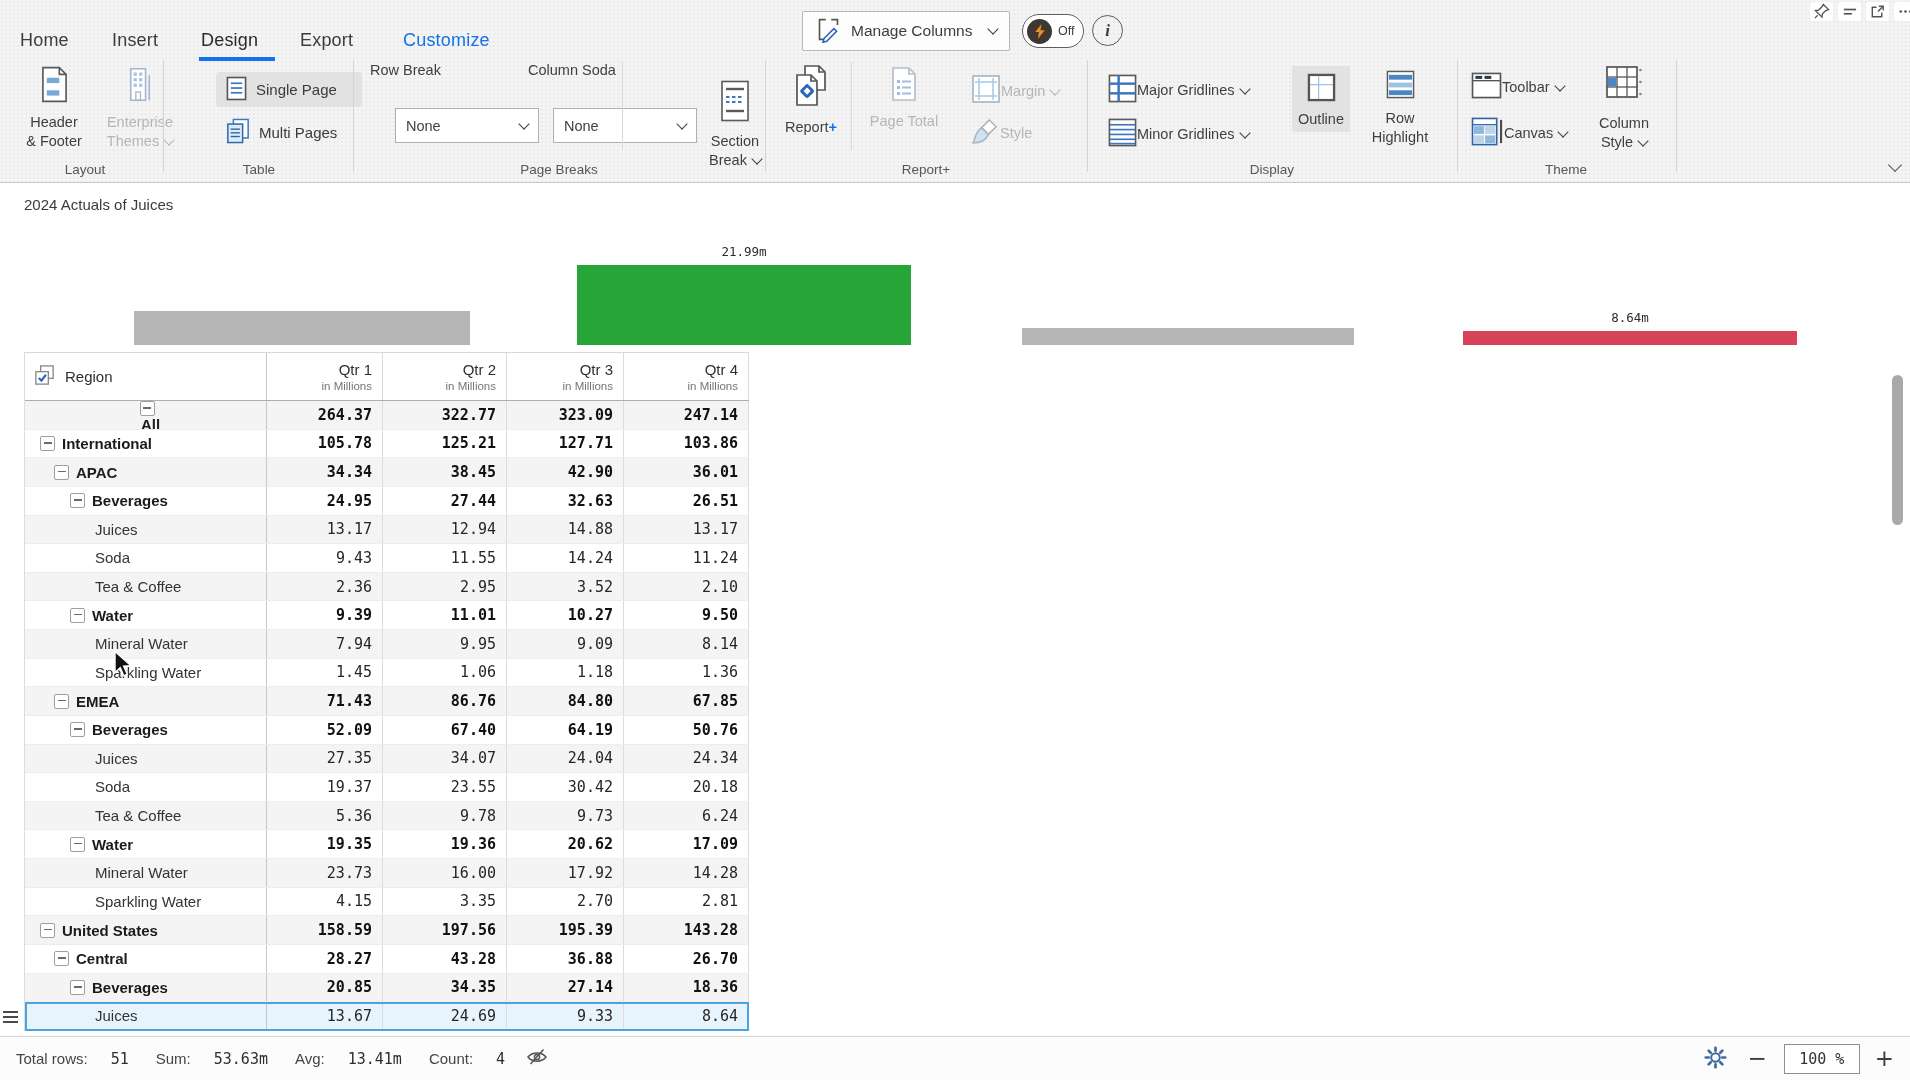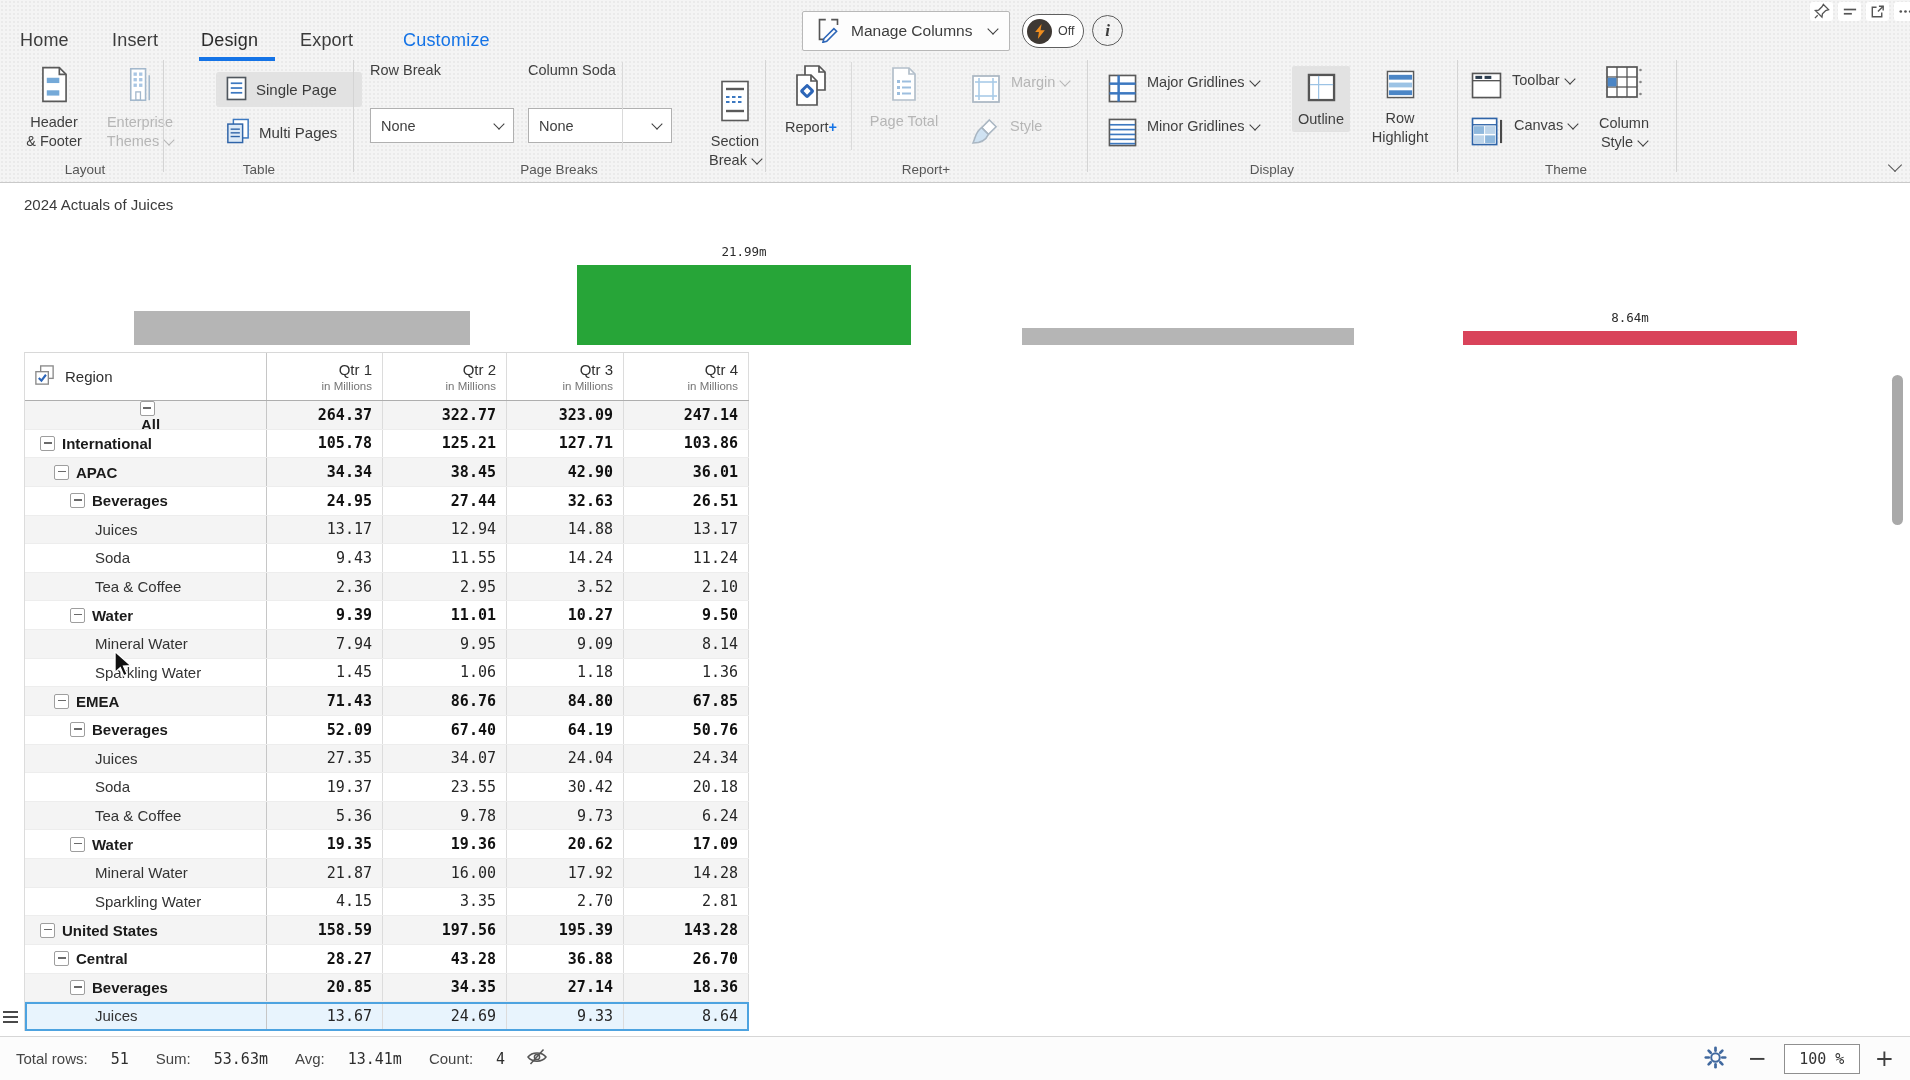--- a/index.html
+++ b/index.html
@@ -22,28 +22,28 @@
   .pcircle{width:25px;height:25px;border-radius:50%;background:#3e3833;display:flex;align-items:center;justify-content:center;flex:none;}
   .offlabel{font-size:12.5px;color:#3d3d3d;}
   .infobtn{position:absolute;left:1092px;top:15px;width:31px;height:31px;border:1.7px solid #5c5c5c;border-radius:50%;
     display:flex;align-items:center;justify-content:center;font-family:"Liberation Serif",serif;font-style:italic;
     font-weight:bold;font-size:17px;color:#3d3d3d;box-sizing:border-box;}
   .winicons{position:absolute;left:1810px;top:2px;display:flex;gap:5px;}
   .wbtn{width:23px;height:19px;background:#fff;border-radius:3px;display:flex;align-items:center;justify-content:center;}
 
   .rbtn{position:absolute;display:flex;flex-direction:column;align-items:center;gap:5px;
     font-size:14.5px;color:#3f3f3f;text-align:center;line-height:1.3;}
-  .rrow{position:absolute;display:flex;gap:10px;font-size:14.5px;color:#3f3f3f;}
+  .rrow{position:absolute;display:flex;align-items:center;font-size:14.5px;color:#3f3f3f;}
   .dis{color:#b6b6b6;}
   .spbtn{position:absolute;left:216px;width:146px;height:35px;display:flex;align-items:center;gap:9px;
     padding:0 10px;box-sizing:border-box;font-size:15px;color:#3b3b3b;}
   .spbtn.on{background:#e2e2e2;border-radius:3px;}
   .rsellabel{position:absolute;font-size:14.5px;color:#3f3f3f;}
   .rsel{position:absolute;width:144px;height:35px;background:#fff;border:1px solid #b0b0b0;display:flex;
-    align-items:center;padding:0 10px;box-sizing:border-box;font-size:14.5px;color:#3f3f3f;}
+    align-items:center;padding:0 10px;box-sizing:border-box;font-size:14.5px;color:#3f3f3f;margin-left:25px;}
   .rsel .chev{margin-left:auto;}
   .outlinebtn{position:absolute;left:1292px;top:66px;width:58px;height:66px;background:#e2e2e2;border-radius:2px;
     display:flex;flex-direction:column;align-items:center;padding-top:7px;gap:6px;font-size:14.5px;color:#3f3f3f;box-sizing:border-box;}
   .grplabel{position:absolute;top:162px;height:18px;font-size:13.5px;color:#565656;text-align:center;}
   .vsep{position:absolute;top:60px;width:1px;height:112px;background:#d4d4d4;}
   .vsep.short{top:62px;height:88px;background:#dadada;}
 
   .chev{width:7px;height:7px;border-right:1.7px solid currentColor;border-bottom:1.7px solid currentColor;
     display:inline-block;transform:rotate(45deg);margin:-4px 0 0 6px;vertical-align:middle;flex:none;}
   .chev.big{width:9px;height:9px;}
@@ -575,21 +575,21 @@
           </div>
           <div class="tcell num cw1">19.35</div>
           <div class="tcell num cw2">19.36</div>
           <div class="tcell num cw3">20.62</div>
           <div class="tcell num cw4">17.09</div>
         </div>
         <div class="trow shade">
           <div class="tcell cw0" style="padding-left: 70px;">
             <span class="rowlab">Mineral Water</span>
           </div>
-          <div class="tcell num cw1">21.87</div>
+          <div class="tcell num cw1">23.73</div>
           <div class="tcell num cw2">16.00</div>
           <div class="tcell num cw3">17.92</div>
           <div class="tcell num cw4">14.28</div>
         </div>
         <div class="trow">
           <div class="tcell cw0" style="padding-left: 70px;">
             <span class="rowlab">Sparkling Water</span>
           </div>
           <div class="tcell num cw1">4.15</div>
           <div class="tcell num cw2">3.35</div>

